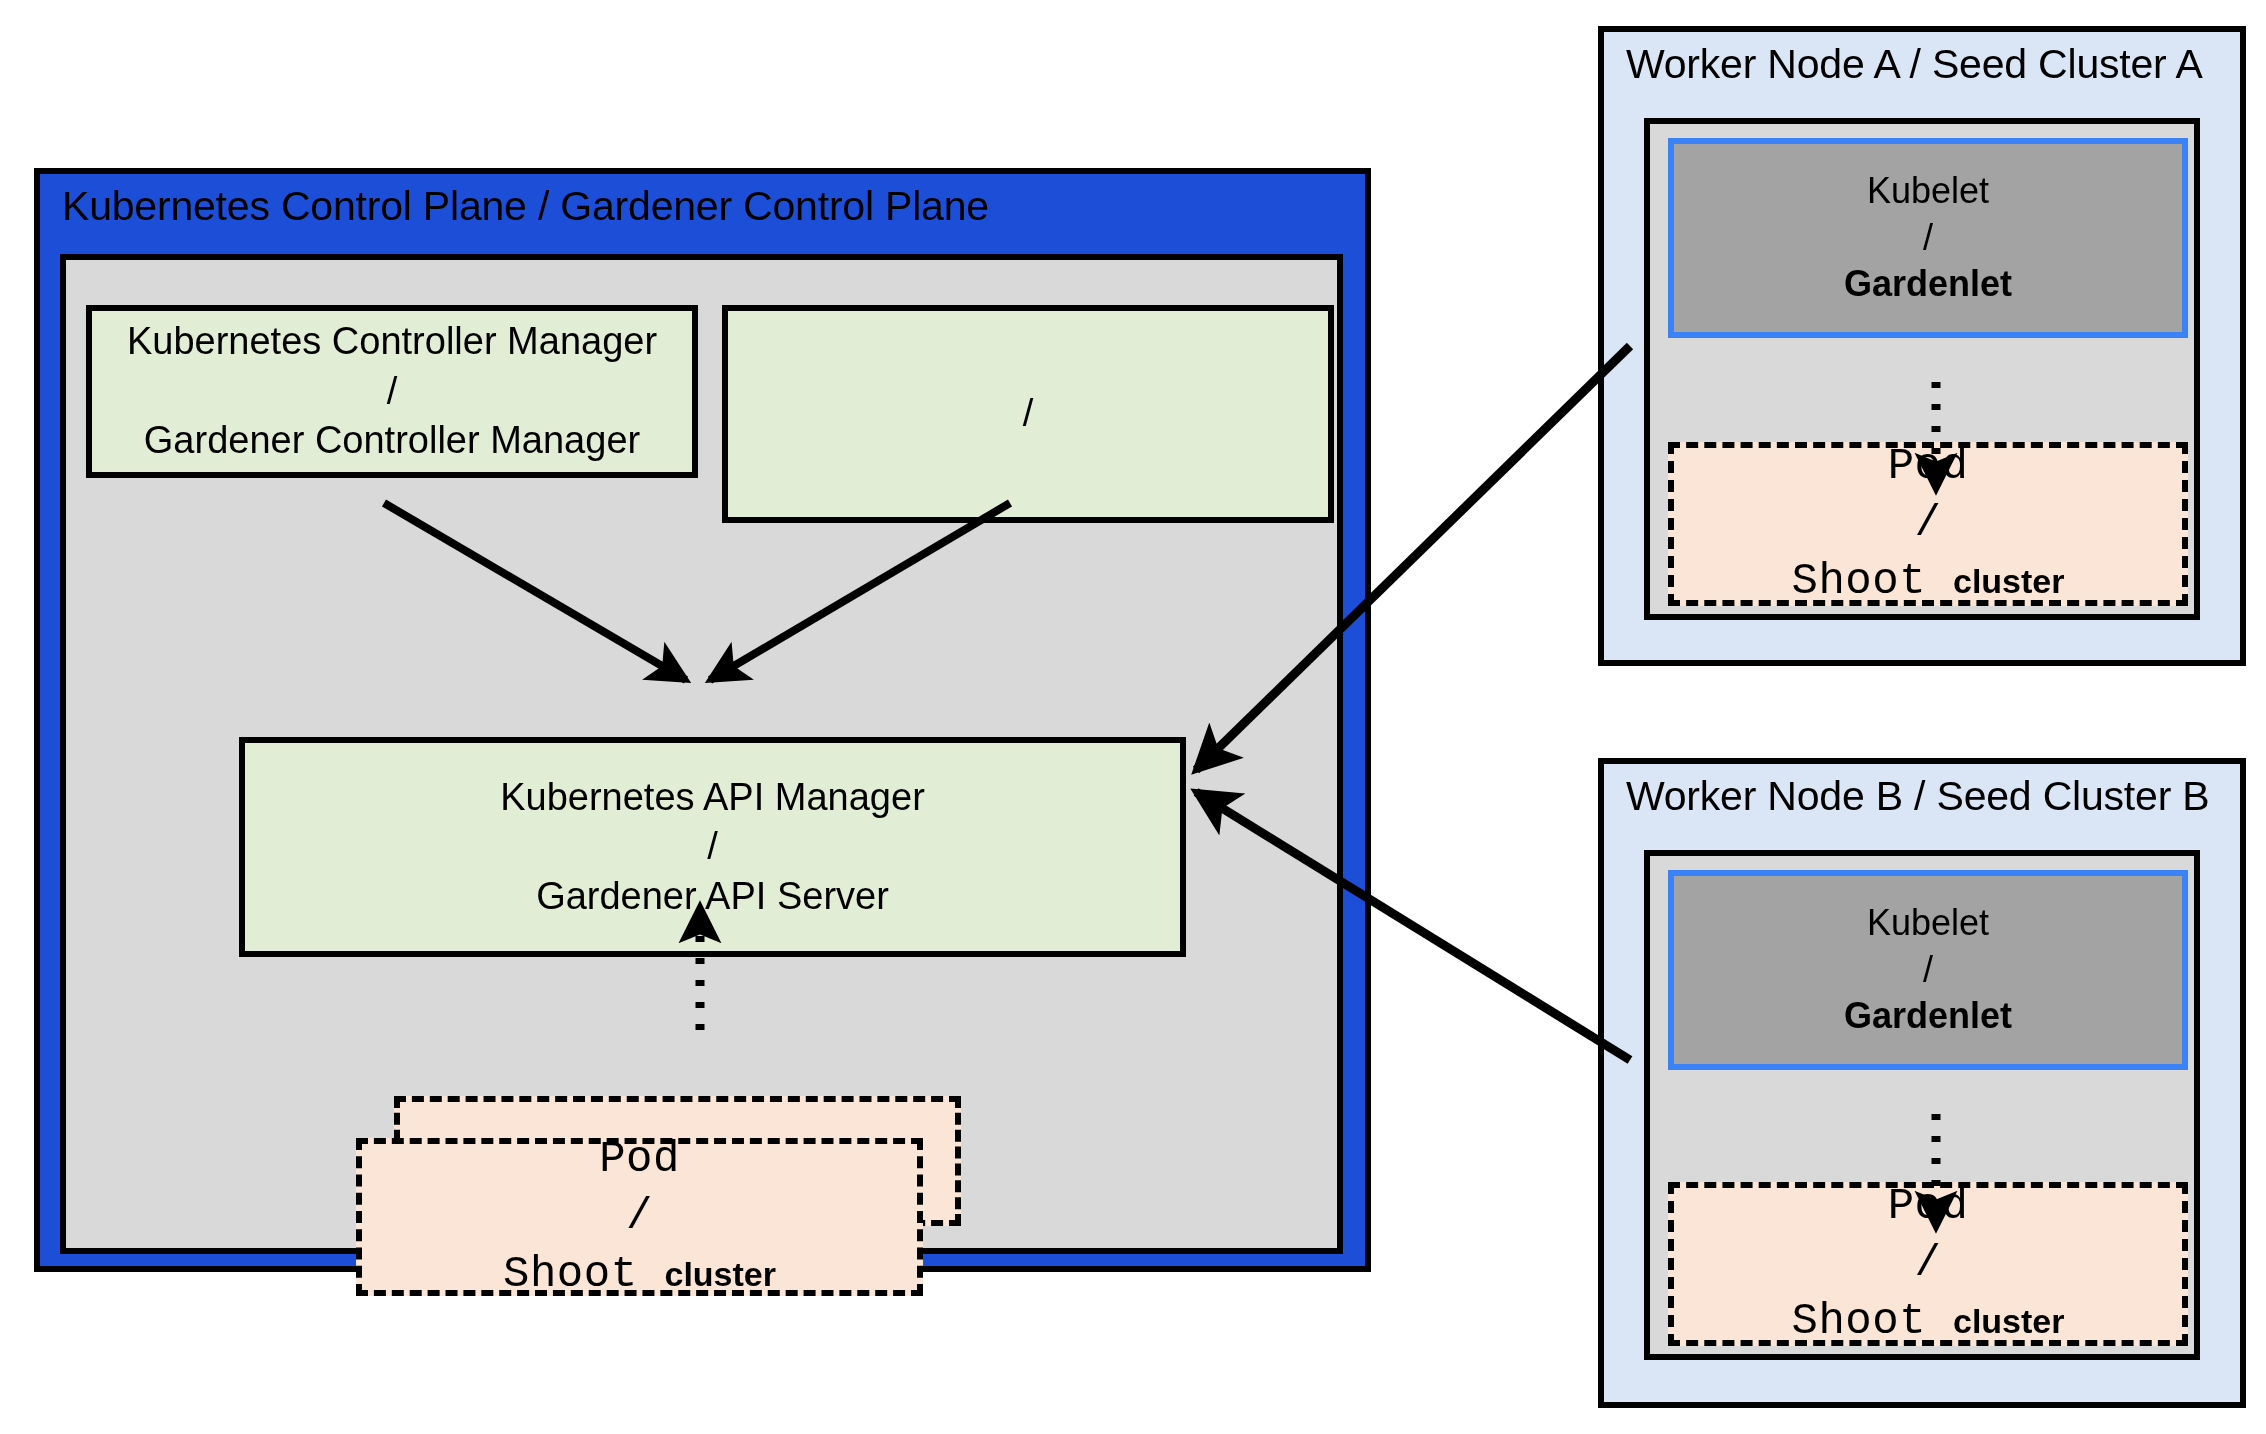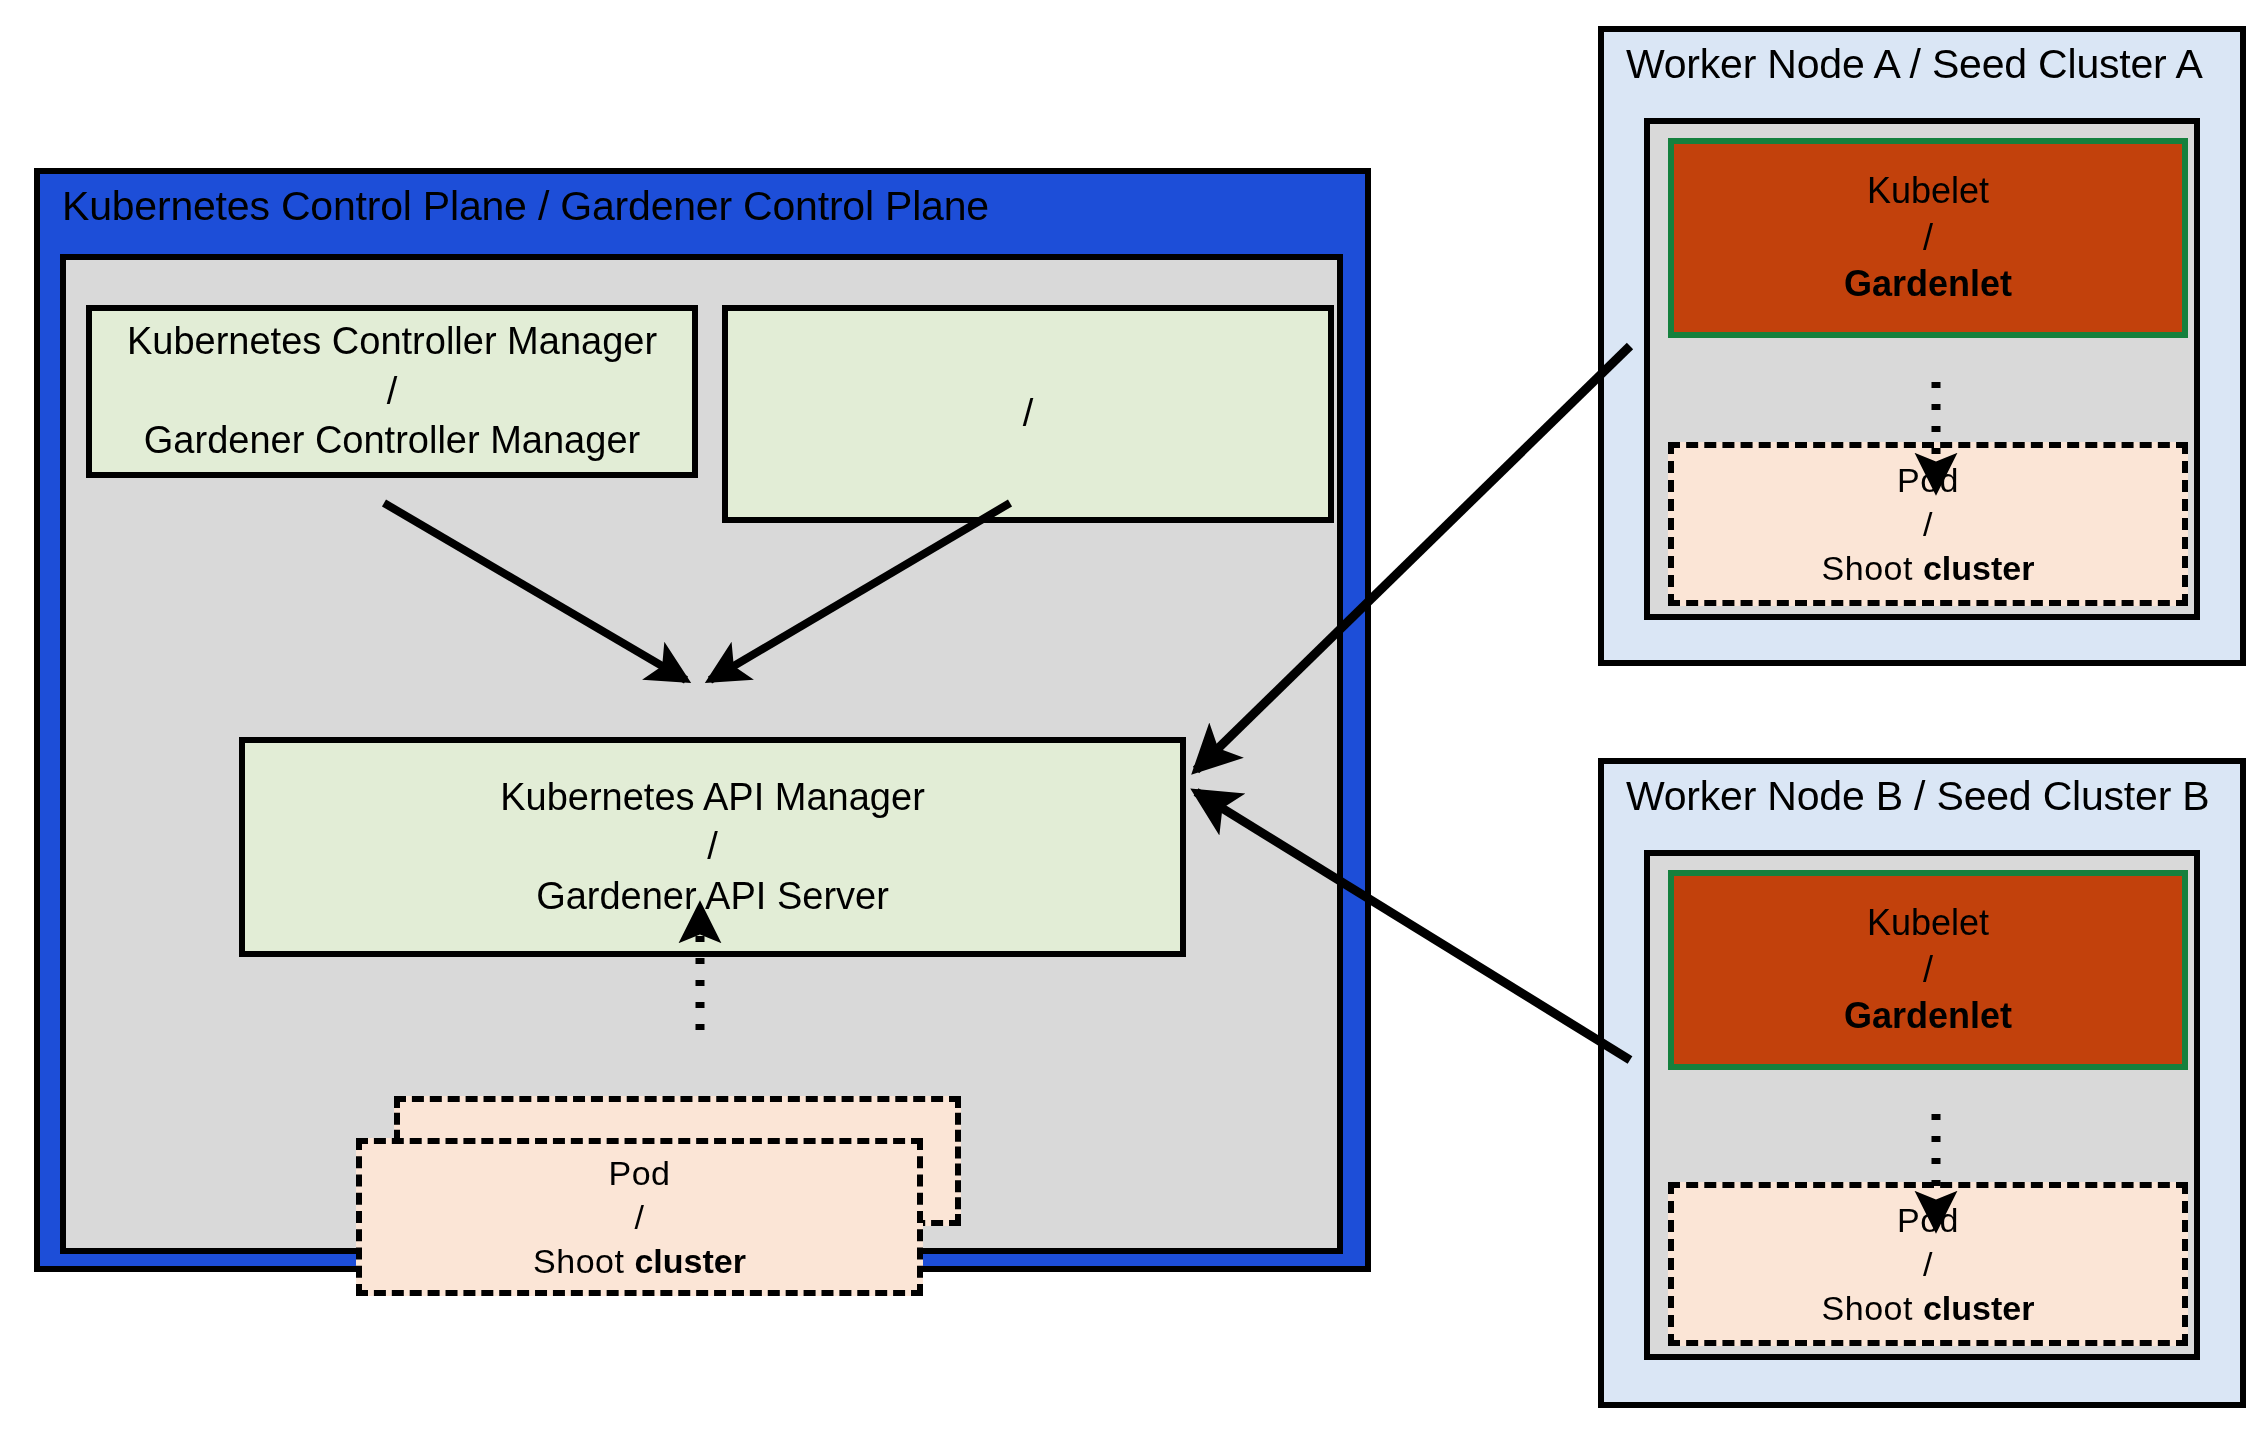--- a/index.html
+++ b/index.html
@@ -32,22 +32,22 @@
   }
   .panel-gray {
     background: #d9d9d9;
     border: 6px solid #000000;
   }
   .box-green {
     background: #e2edd6;
     border: 6px solid #000000;
   }
   .box-orange {
-    background: #c2410c;
-    border: 6px solid #15803d;
+    background: #a3a3a3;
+    border: 6px solid #3b82f6;
   }
   .box-pod {
     background: #fbe5d6;
     border: 6px dashed #000000;
   }
 
   .panel-title {
     position: absolute;
     left: 22px;
     top: 10px;
@@ -66,21 +66,21 @@
     width: 100%;
     height: 100%;
   }
   .ctr .ln { line-height: 1.30; white-space: nowrap; }
   .t-reg { font-weight: normal; }
   .t-bold { font-weight: bold; }
 
   .fs-36 { font-size: 36px; }
   .fs-38 { font-size: 38px; }
 
-  .mono { font-family: Liberation Sans, sans-serif; font-size: 34px; letter-spacing: 0.5px; }
+  .mono { font-family: Liberation Mono, monospace; font-size: 44px; letter-spacing: 0.5px; }
   .mono-bold-tail { font-family: "Liberation Sans", sans-serif; font-weight: bold; font-size: 34px; text-align: center; }
 
   svg.overlay {
     position: absolute;
     left: 0; top: 0;
     width: 2266px;
     height: 1434px;
     pointer-events: none;
     overflow: visible;
   }

